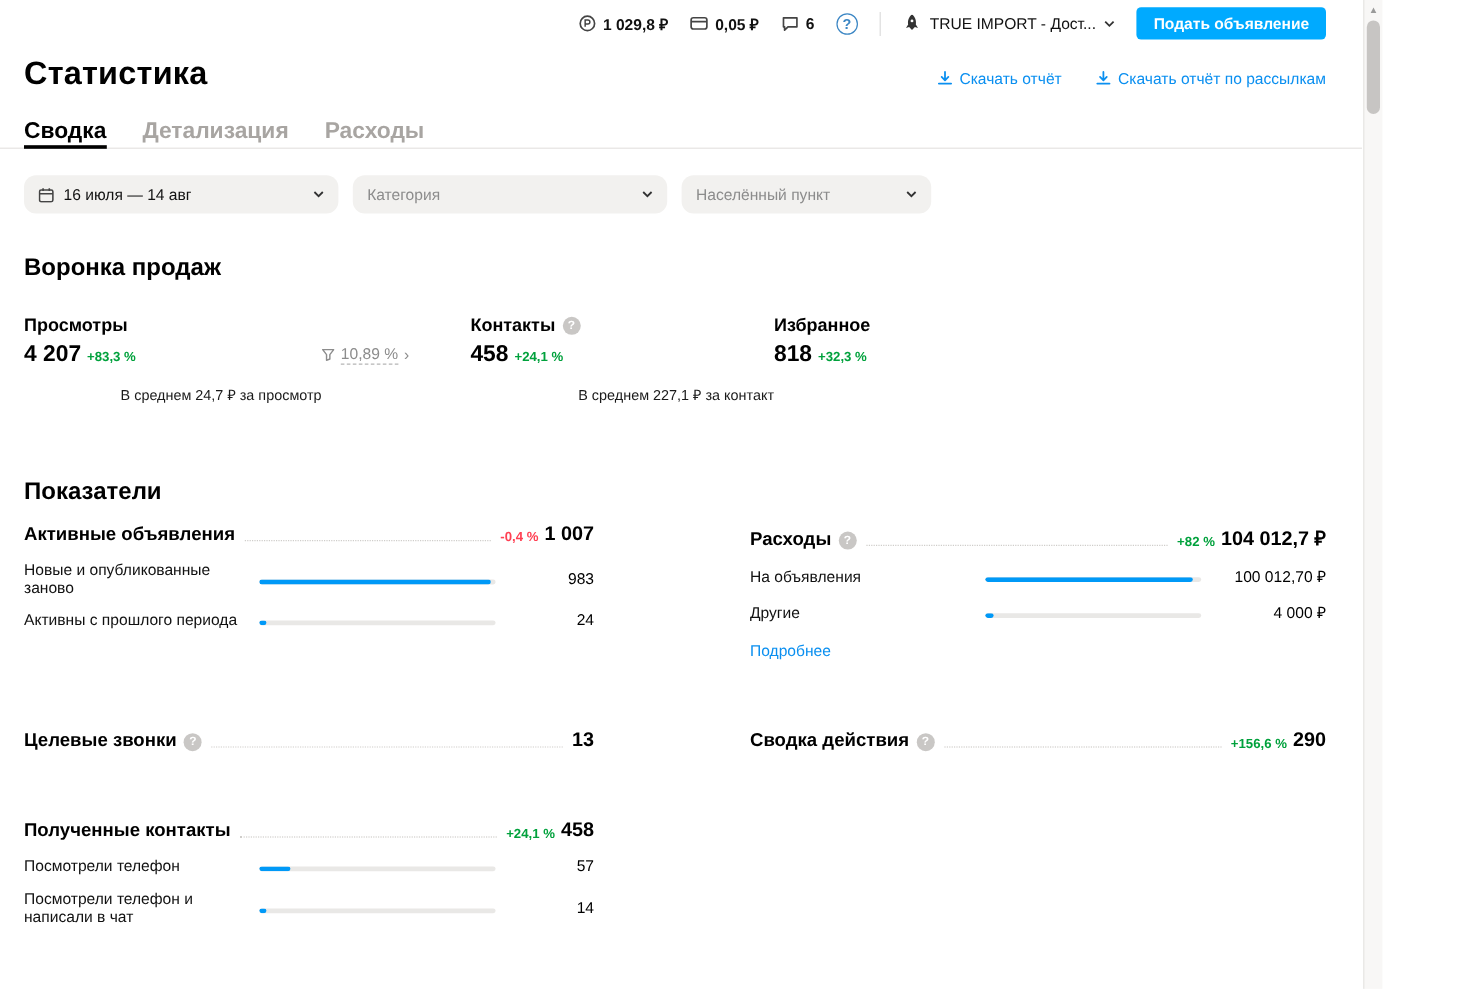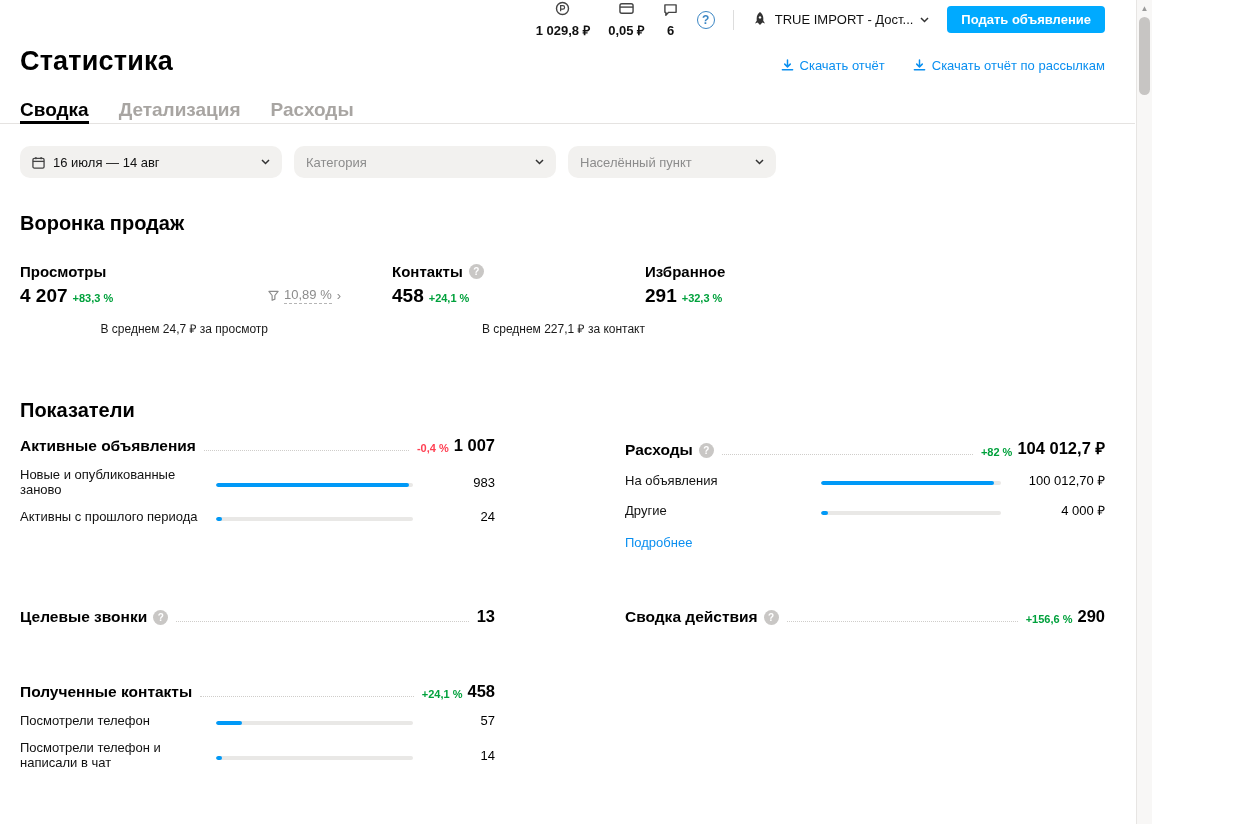--- a/index.html
+++ b/index.html
@@ -3,21 +3,21 @@
 <meta charset="utf-8">
 <style>
   * { margin:0; padding:0; box-sizing:border-box; }
   html,body { width:1233px; height:824px; background:#fff; overflow:hidden;
     font-family:"Liberation Sans", sans-serif; color:#000; }
   .page { position:absolute; left:0; top:0; width:1135px; height:824px; background:#fff; }
 
   
   .topbar { display:flex; justify-content:flex-end; align-items:center; gap:18px;
     padding:7px 30px 4px 20px; height:36px; }
-  .tb-item { display:flex; align-items:center; gap:5px; font-size:13px; font-weight:bold; color:#111; cursor:pointer;flex-direction:column; }
+  .tb-item { display:flex; align-items:center; gap:5px; font-size:13px; font-weight:bold; color:#111; cursor:pointer; }
   .tb-icon { display:inline-flex; width:16px; height:16px; align-items:center; justify-content:center; }
   .tb-icon svg { display:block; }
   .help-circle { width:18px; height:18px; border:1.5px solid #3b86c4; color:#3b86c4; border-radius:50%;
     font-size:12px; font-weight:bold; display:flex; align-items:center; justify-content:center; cursor:pointer; }
   .tb-divider { width:1px; height:20px; background:#ddd; }
   .account { display:flex; align-items:center; gap:7px; font-size:13px; color:#111; cursor:pointer; }
   .chev { width:9px; height:6px; }
   .post-btn { background:#00aaff; color:#fff; border:none; border-radius:4px;
     font-family:"Liberation Sans", sans-serif; font-size:13px; font-weight:bold;
     padding:6px 14px; cursor:pointer; }
@@ -219,21 +219,21 @@
       </span>
       <div class="f-valrow">
         <span class="f-value">458</span>
         <span class="delta pos">+24,1 %</span>
       </div>
       <span class="f-note">В среднем 227,1 ₽ за контакт</span>
     </div>
     <div class="f-col">
       <span class="f-label">Избранное</span>
       <div class="f-valrow">
-        <span class="f-value">291</span>
+        <span class="f-value">818</span>
         <span class="delta pos">+32,3 %</span>
       </div>
     </div>
   </div>
 
   <h2 class="h-metrics">Показатели</h2>
   <div class="grid">
 
     <section>
       <div class="card-head">

